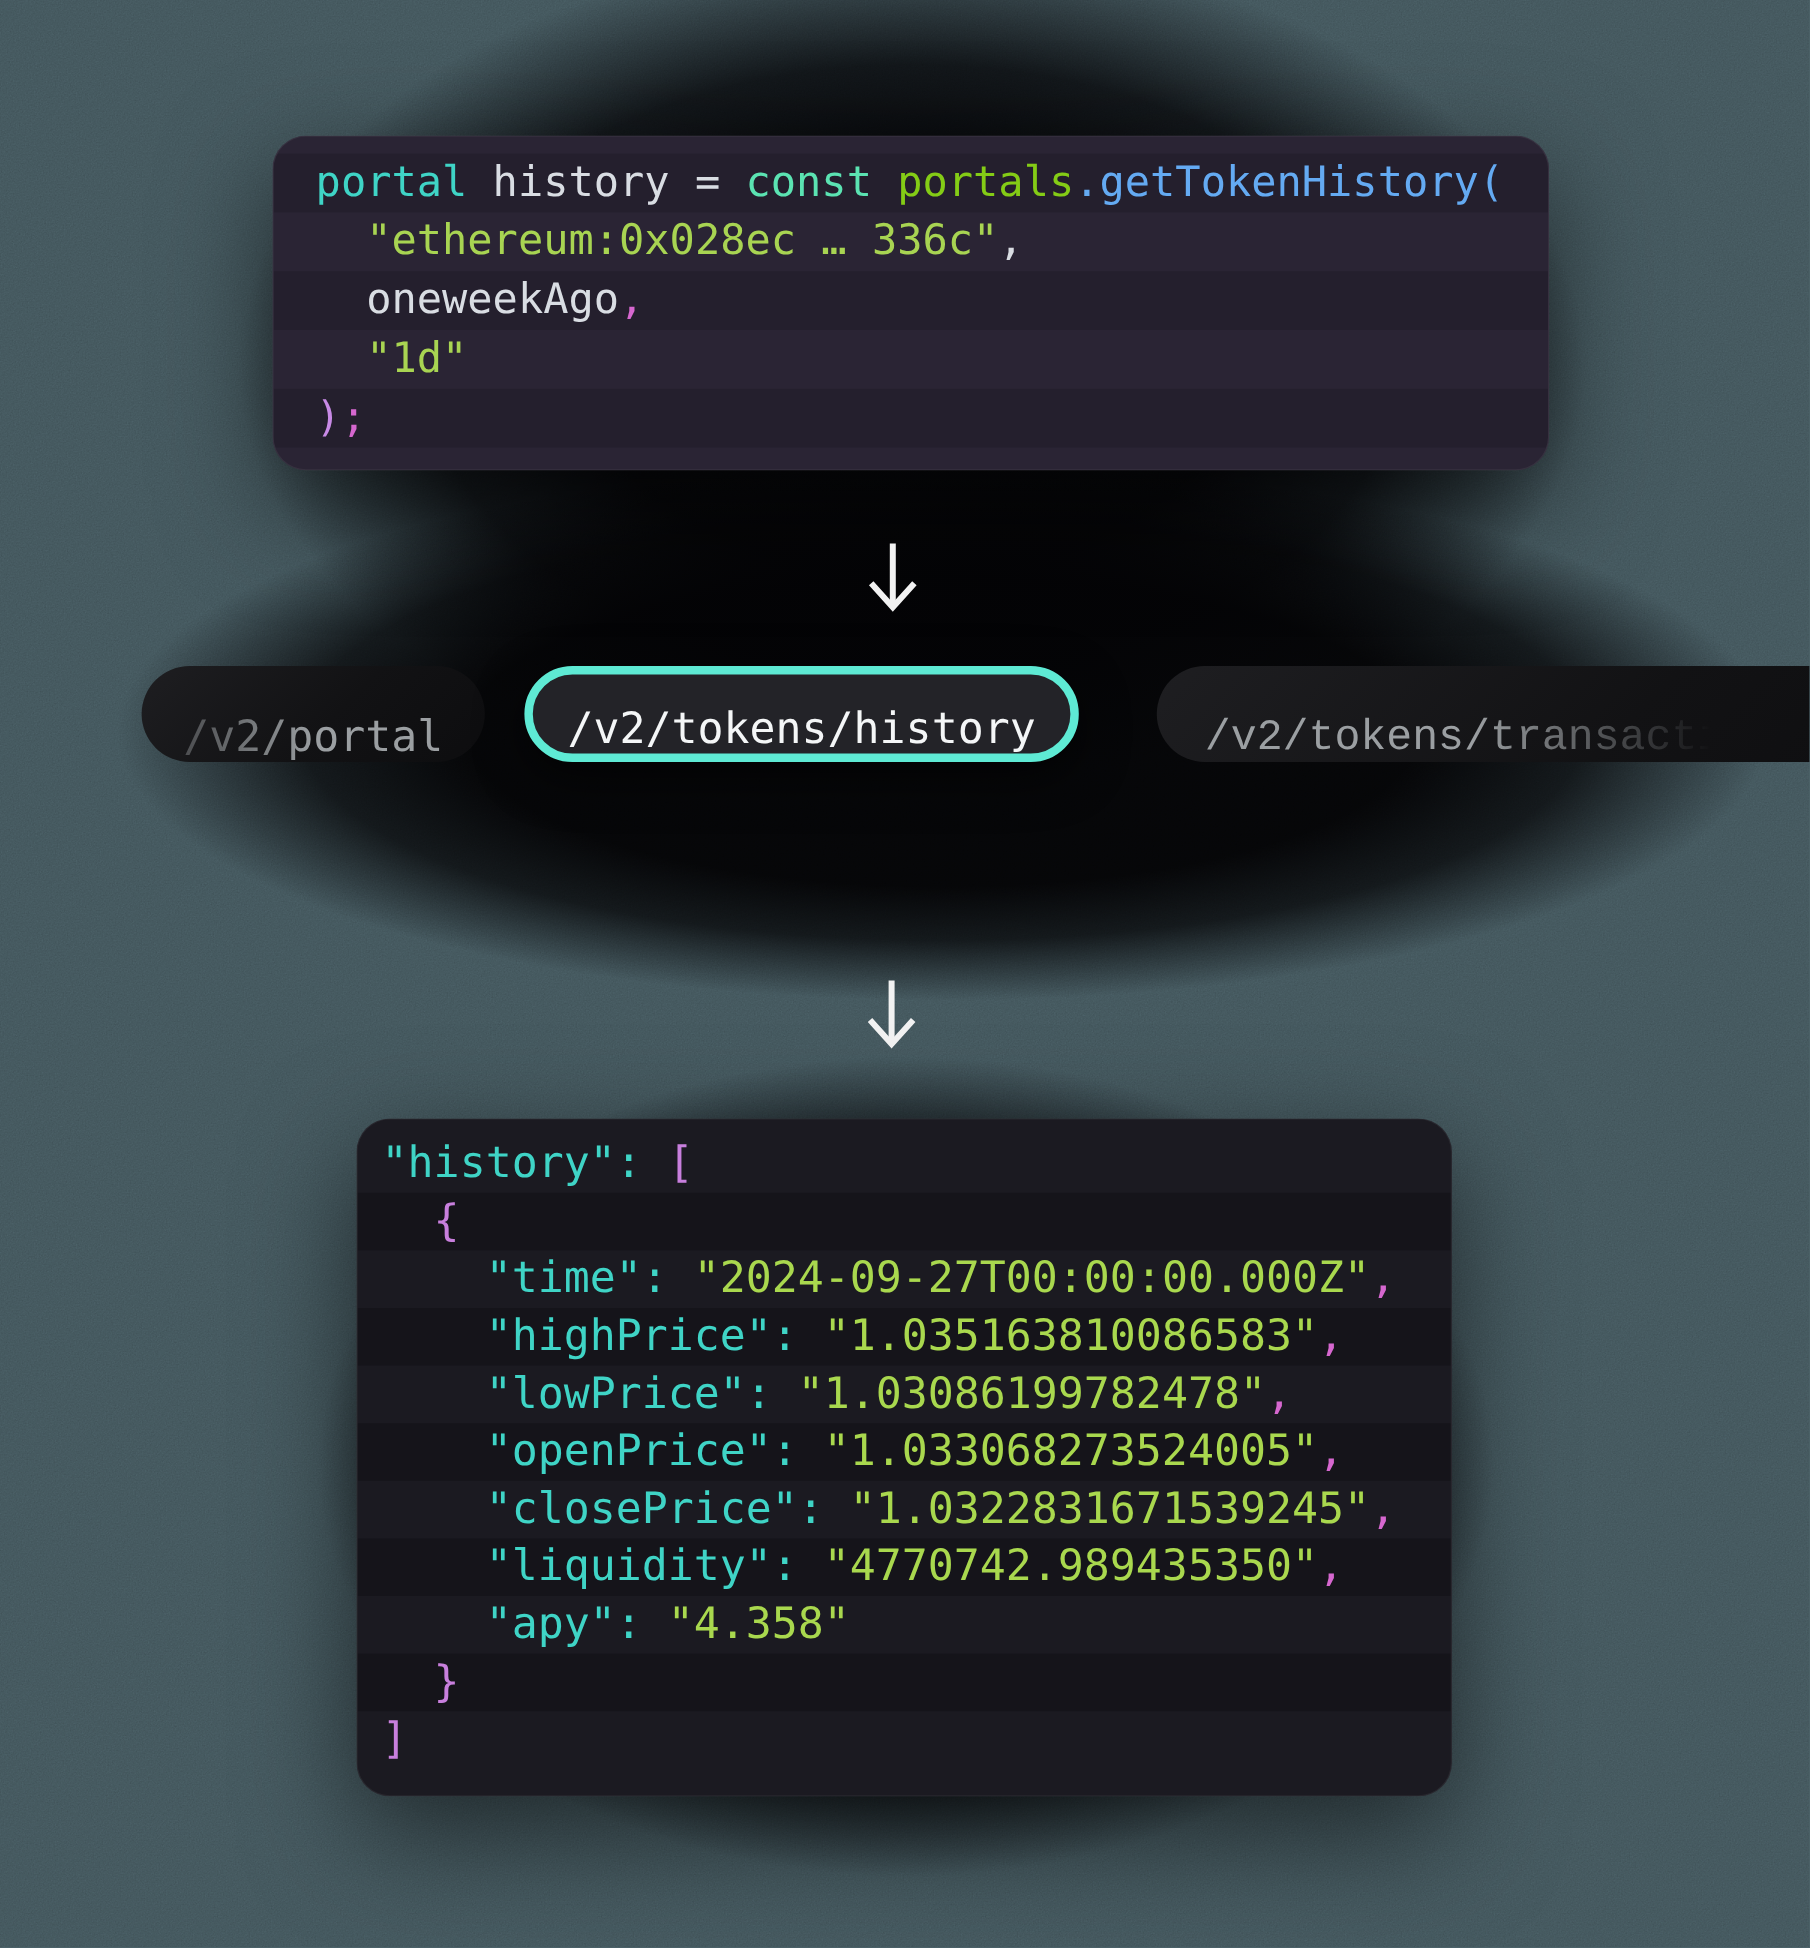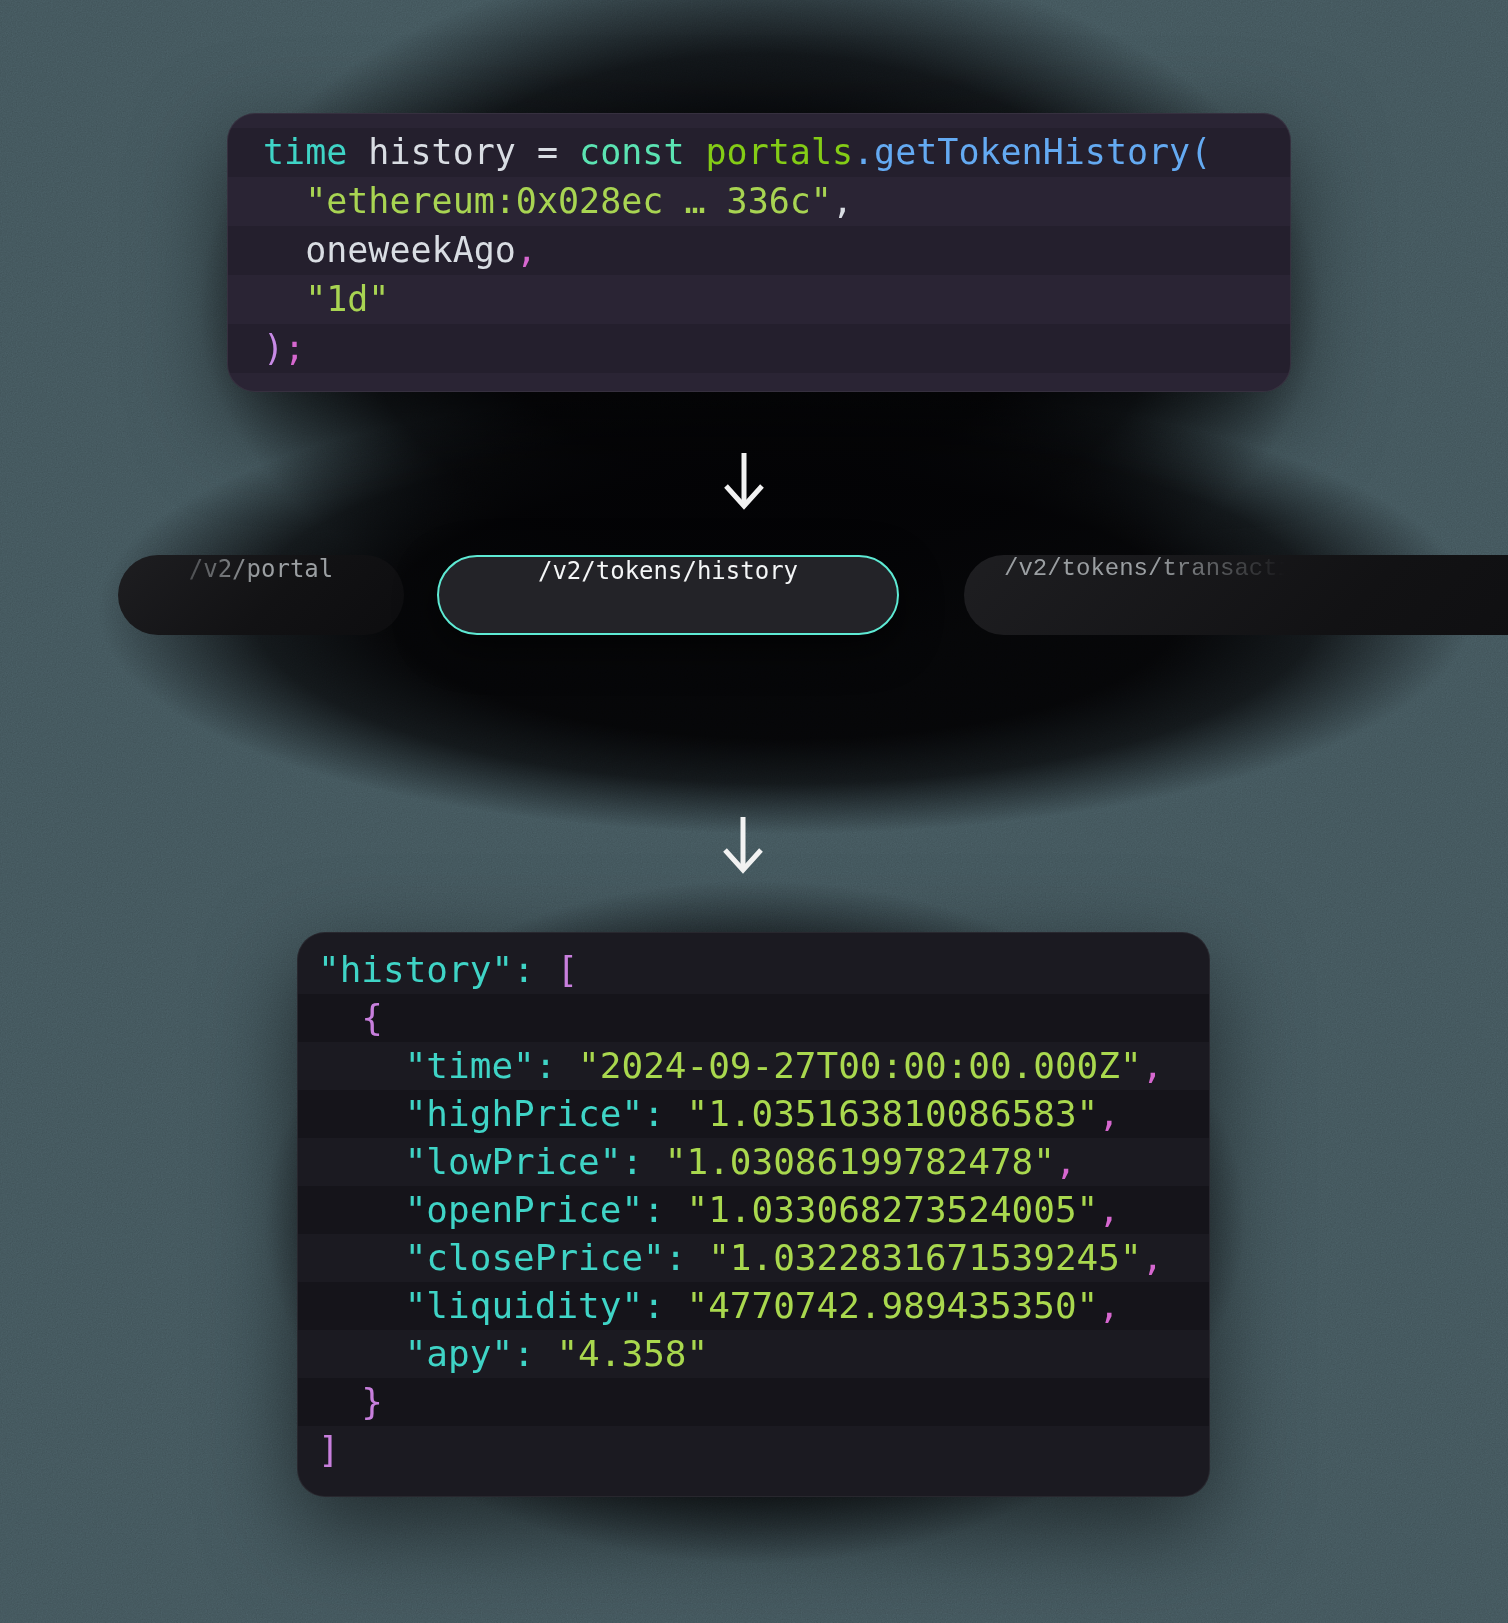--- a/index.html
+++ b/index.html
@@ -64,25 +64,25 @@
   .tok-val{color:#a9d84e}
   .tok-bracket{color:#c87fdd}
 
   
   .pill-row{position:absolute;left:0;width:100%;height:80px;z-index:3;}
   .row-1{top:555px;}
   .row-2{top:676px;}
   .pill{
     position:absolute;top:0;height:80px;border-radius:40px;
     background:linear-gradient(135deg,#1e1e21 0%,#121214 55%,#0d0d0f 100%);
-    display:flex;align-items:flex-start;justify-content:center;
-    font-size:24px;color:#9b9fa2;box-sizing:border-box;
+    display:flex;align-items:flex-end;justify-content:center;
+    font-size:36px;color:#9b9fa2;box-sizing:border-box;
   }
   .pill.active{
-    background:#232328;border:2px solid #5eead4;color:#f4f6f7;z-index:4;
+    background:#232328;border:7px solid #5eead4;color:#f4f6f7;z-index:4;
     box-shadow:0 12px 40px rgba(0,0,0,.6);
   }
   .pill-label{white-space:pre;}
   .p-1-1{left:118px;width:286px;}
   .p-1-2{left:437px;width:462px;}
   .p-1-3{left:964px;width:720px;justify-content:flex-start;padding-left:40px;}
   .p-2-1{left:224px;width:272px;}
   .p-2-2{left:561px;width:416px;}
   .p-2-3{left:1068px;width:286px;}
   .fade-left{
@@ -116,21 +116,21 @@
   <svg class="grain" width="1508" height="1623">
     <filter id="g">
       <feTurbulence type="fractalNoise" baseFrequency="0.8" numOctaves="2" stitchTiles="stitch"></feTurbulence>
       <feColorMatrix type="matrix" values="0 0 0 0 0  0 0 0 0 0  0 0 0 0 0  0.6 0.6 0.6 0 -0.32"></feColorMatrix>
     </filter>
     <rect width="1508" height="1623" filter="url(#g)"></rect>
   </svg>
 
   <div class="panel panel-request">
     <div>
-        <div class="code-line"><span class="tok-kw">time</span><span class="tok-pl"> history = </span><span class="tok-kw2">const</span><span class="tok-pl"> </span><span class="tok-obj">portals</span><span class="tok-fn">.getTokenHistory(</span></div>
+        <div class="code-line"><span class="tok-kw">portal</span><span class="tok-pl"> history = </span><span class="tok-kw2">const</span><span class="tok-pl"> </span><span class="tok-obj">portals</span><span class="tok-fn">.getTokenHistory(</span></div>
         <div class="code-line"><span class="tok-str">  "ethereum:0x028ec … 336c"</span><span class="tok-pl">,</span></div>
         <div class="code-line"><span class="tok-pl">  oneweekAgo</span><span class="tok-comma">,</span></div>
         <div class="code-line"><span class="tok-str">  "1d"</span></div>
         <div class="code-line"><span class="tok-paren">)</span><span class="tok-comma">;</span></div>
       </div>
   </div>
 
   <svg class="arrow arrow-1" width="44" height="62" viewBox="0 0 44 62">
     <line x1="22" y1="3" x2="22" y2="53" stroke="#f2f2f2" stroke-width="5"></line>
     <polyline points="4,36 22,56 40,36" fill="none" stroke="#f2f2f2" stroke-width="5"></polyline>

